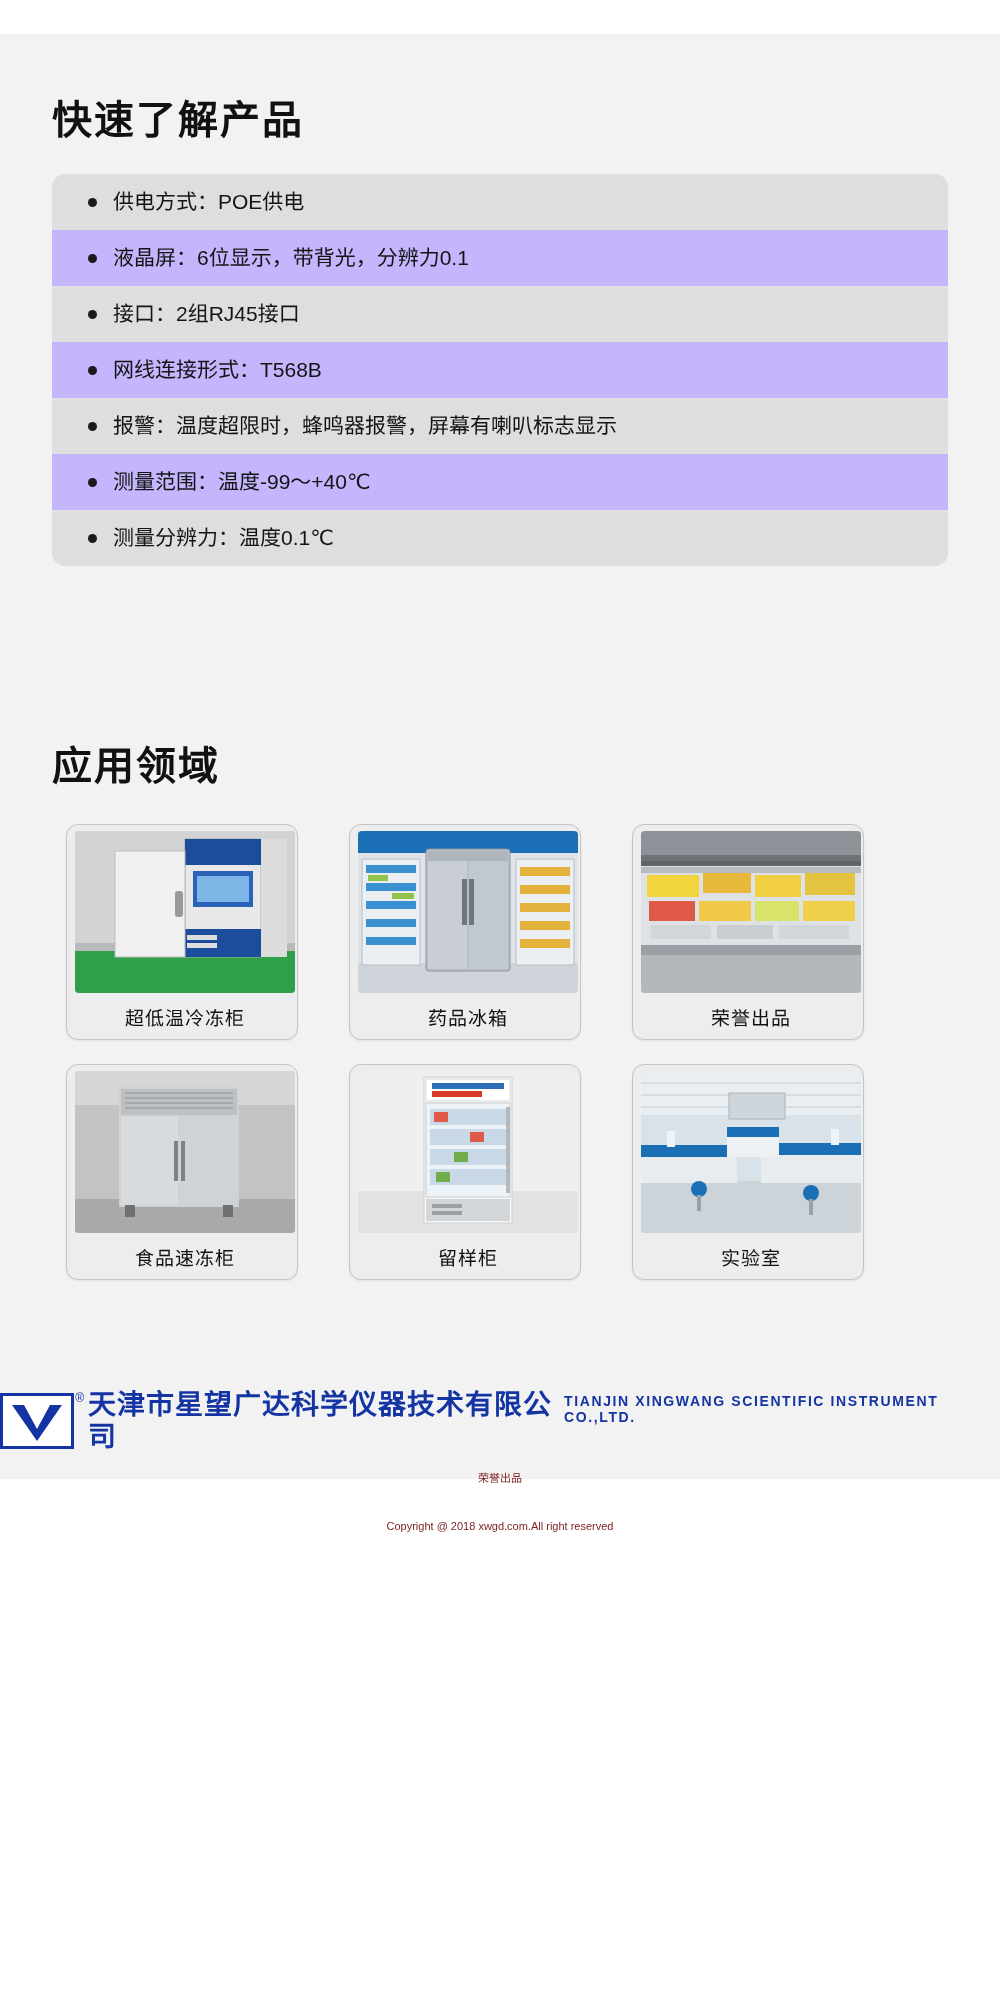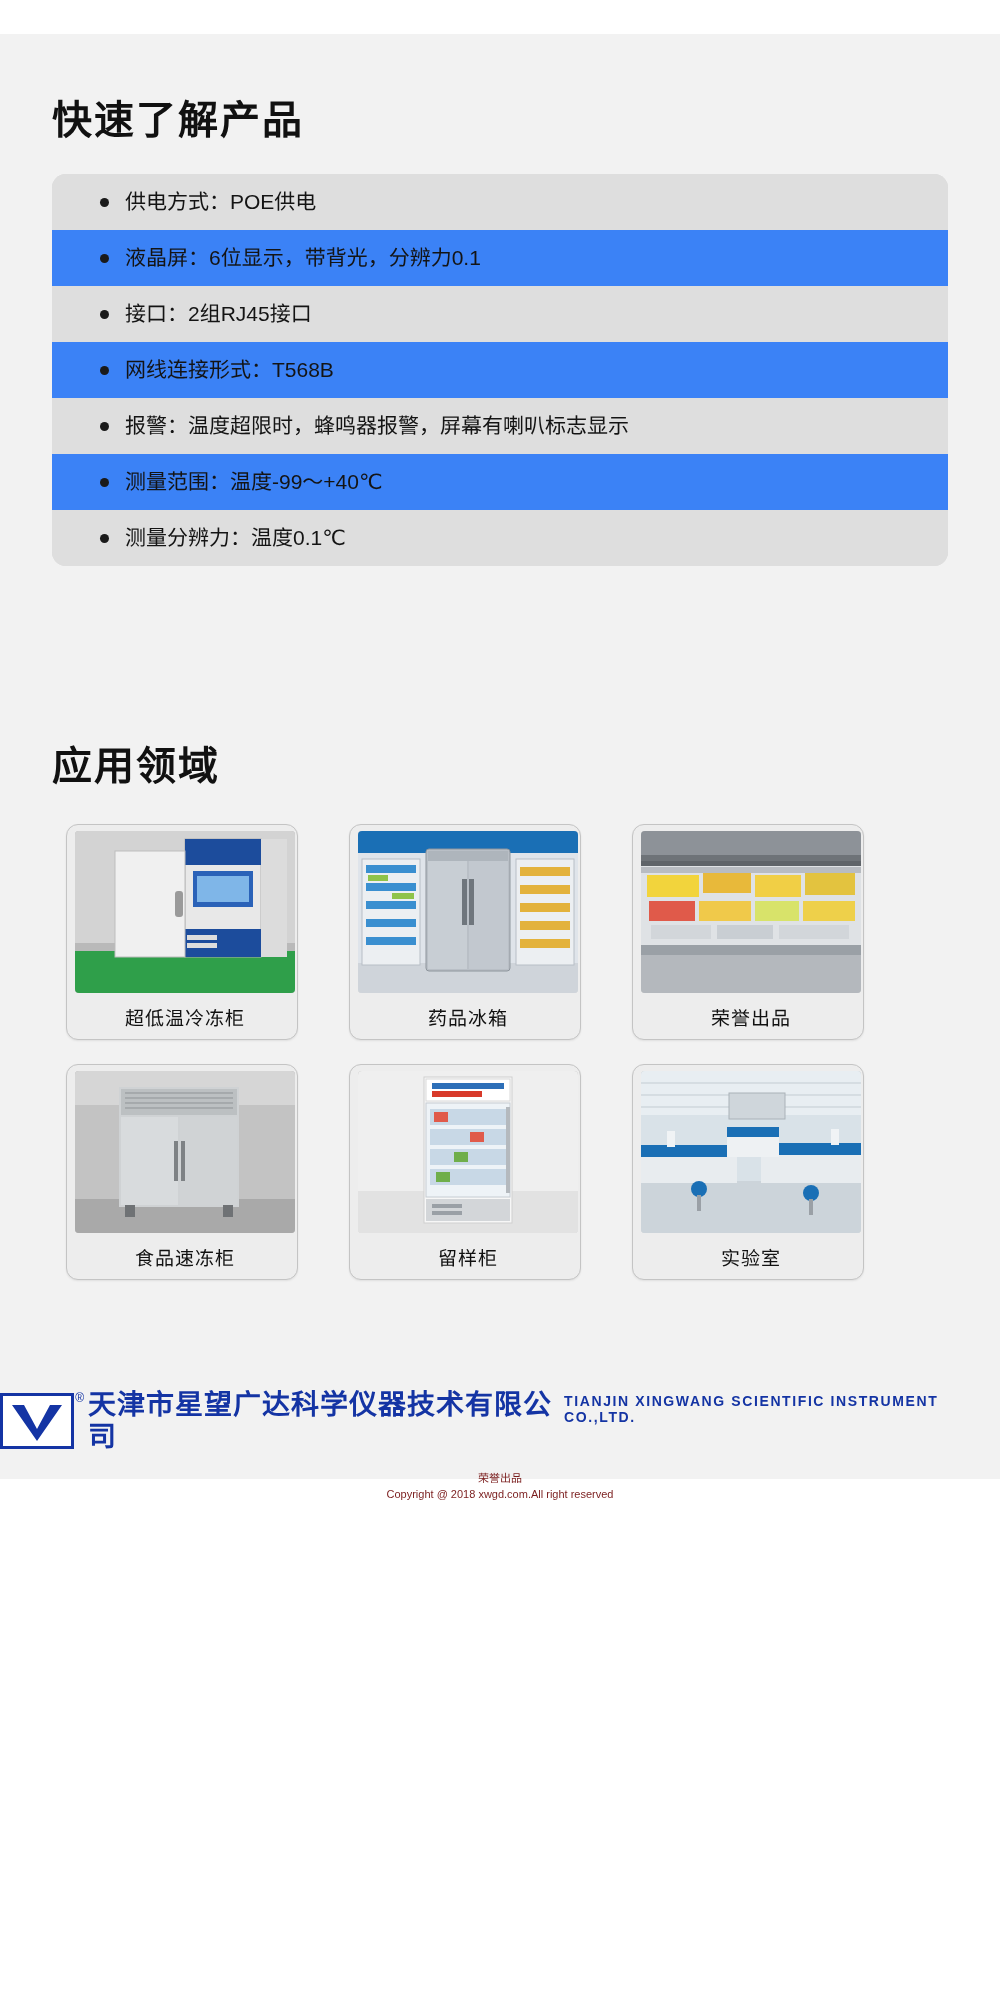--- a/index.html
+++ b/index.html
@@ -49,25 +49,25 @@
     top: 140px;
     width: 896px;
     border-radius: 14px;
     overflow: hidden;
     background: #d9d9d9;
   }
   .spec-row {
     display: flex;
     align-items: center;
     height: 56px;
-    padding-left: 48px;
+    padding-left: 36px;
     font-size: 21px;
     color: #141414;
   }
-  .spec-row.alt { background: #3b82f6; }
+  .spec-row.alt { background: #c4b5fd; }
   .spec-row.norm { background: #dedede; }
   .bullet {
     width: 9px; height: 9px;
     border-radius: 50%;
     background: #1a1a1a;
     margin-right: 16px;
     flex: 0 0 auto;
   }
   .spec-text { line-height: 1.2; white-space: nowrap; }
 
@@ -159,20 +159,21 @@
   .footer-note {
     margin-top: 16px;
     font-size: 11px;
     color: #7a1d1d;
     text-align: center;
     line-height: 1.7;
   }
   .footer-copy {
     font-size: 11px;
     color: #7a1d1d;
+    margin-top: 32px;
   }
 </style>
 </head>
 <body>
 
 <div class="page">
   <div class="top-band"></div>
 
   <div class="content">
 

